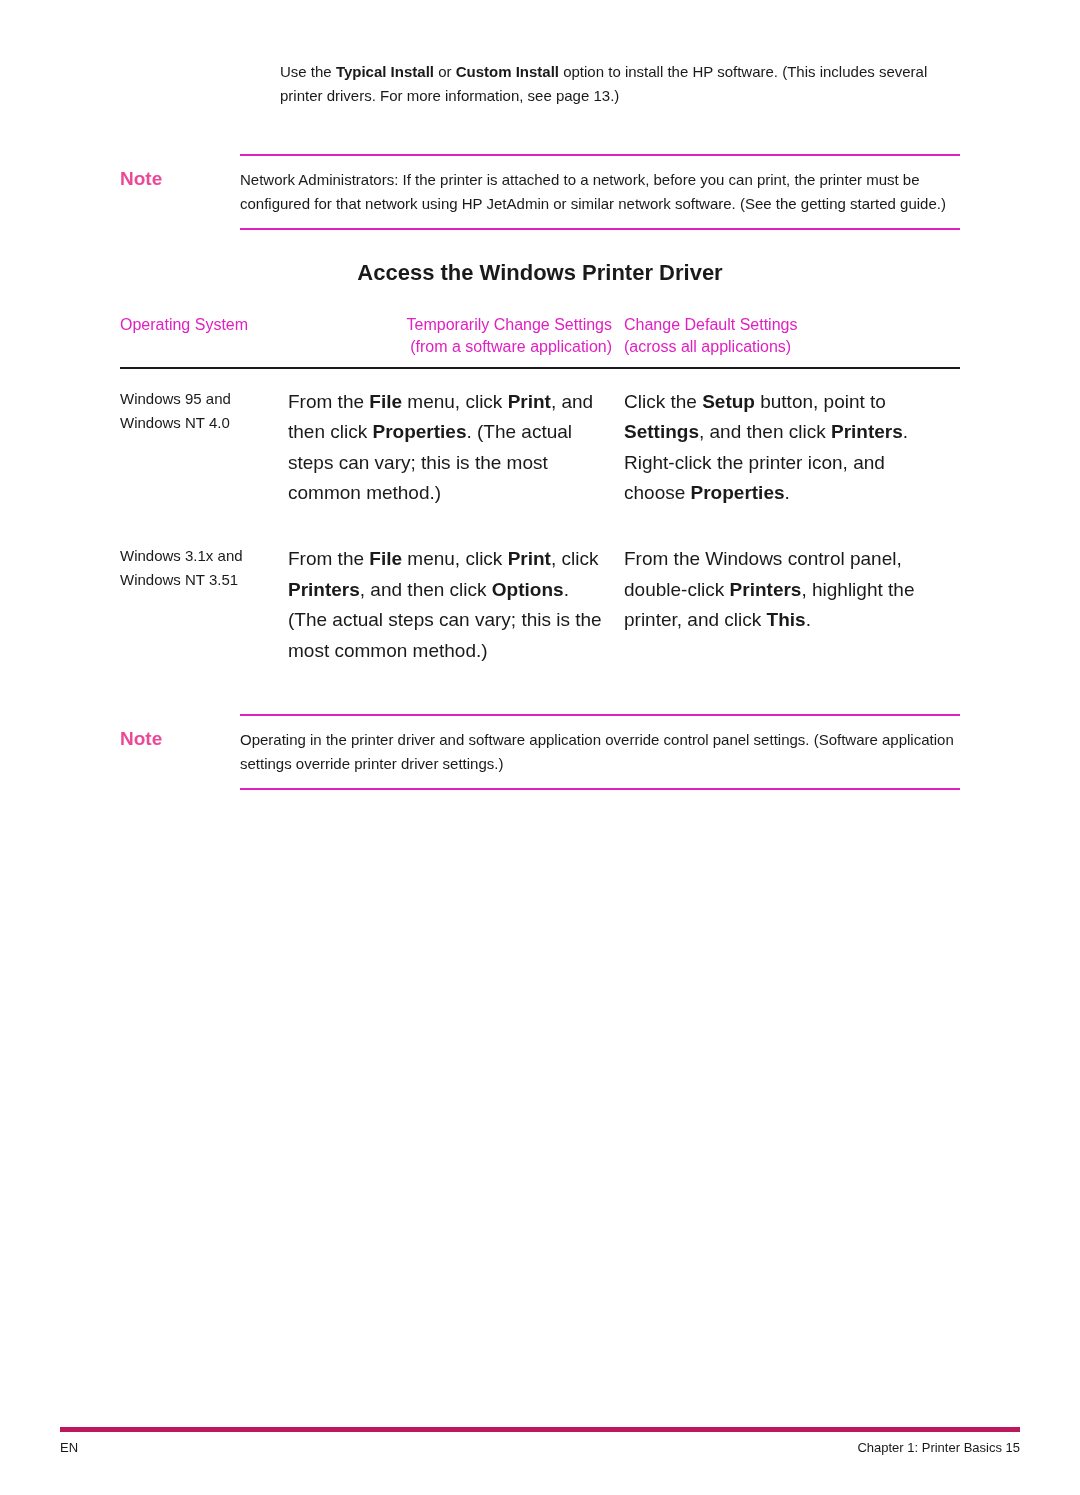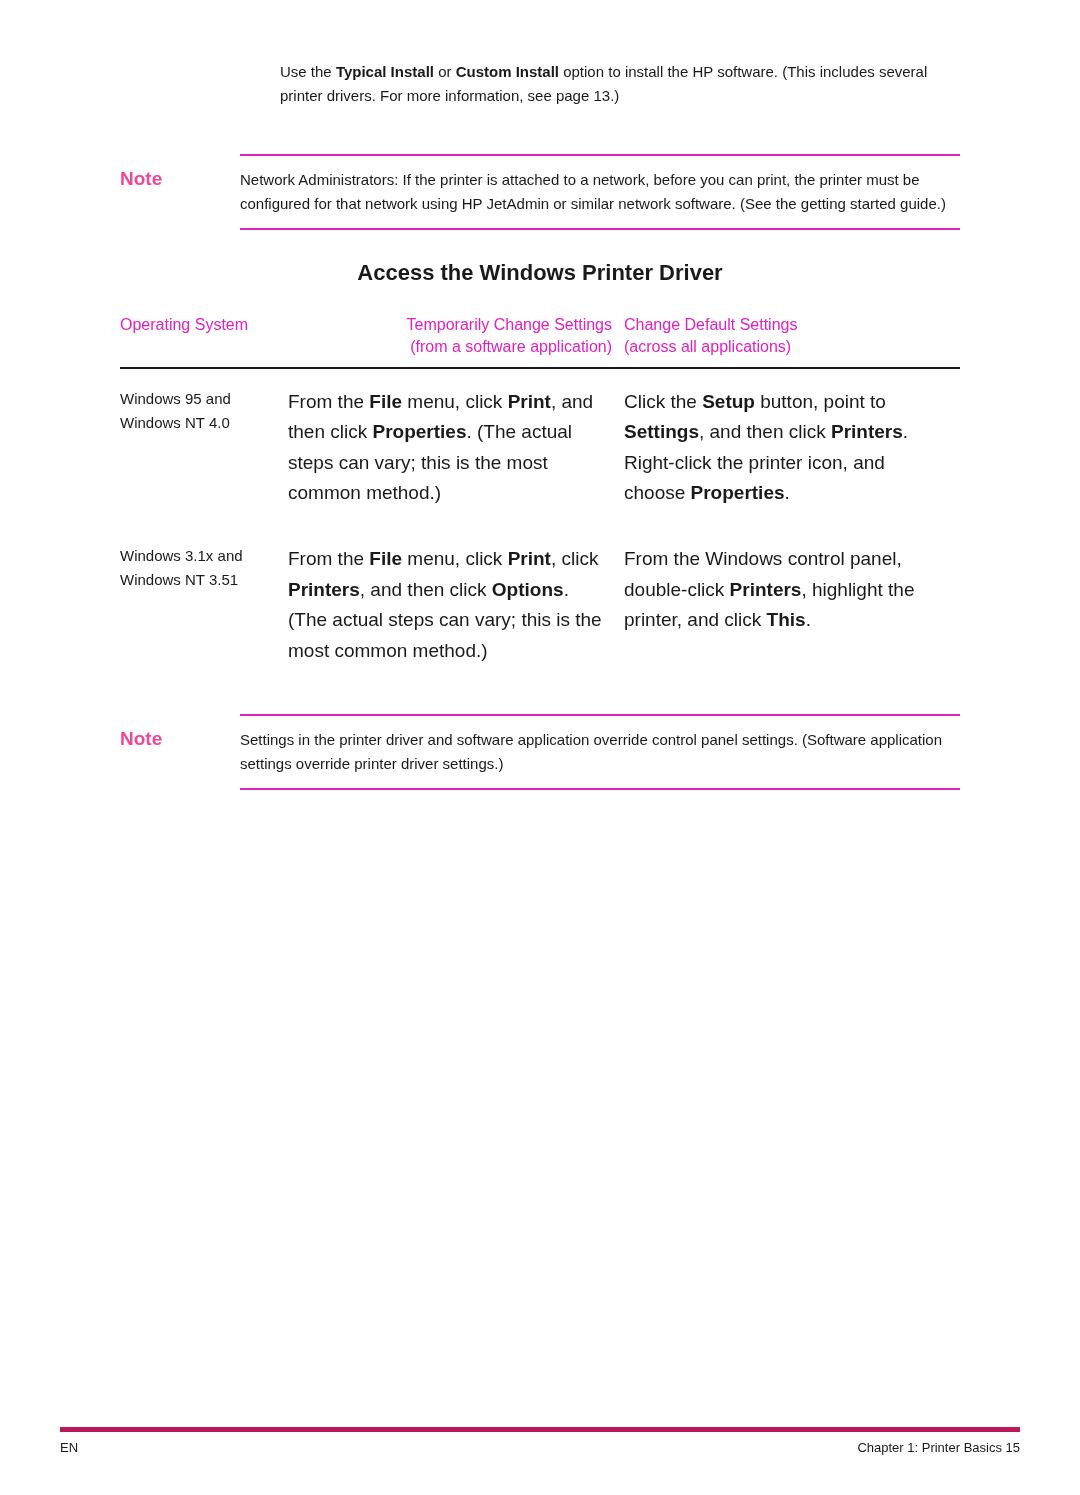--- a/index.html
+++ b/index.html
@@ -220,21 +220,21 @@
         </td>
         <td>
           From the Windows control panel, double-click <strong>Printers</strong>, highlight the printer, and click <strong>This</strong>.
         </td>
       </tr>
     </tbody>
   </table>
 
   <div class="note-block">
     <div class="note-label">Note</div>
-    <div class="note-content">Settings in the printer driver and software application override control panel settings. (Software application settings override printer driver settings.)</div>
+    <div class="note-content">Operating in the printer driver and software application override control panel settings. (Software application settings override printer driver settings.)</div>
   </div>
 
   <div class="footer-bar">
     <div class="footer-line">
       <span>EN</span>
       <span>Chapter 1:  Printer Basics   15</span>
     </div>
   </div>
 
 </div>

